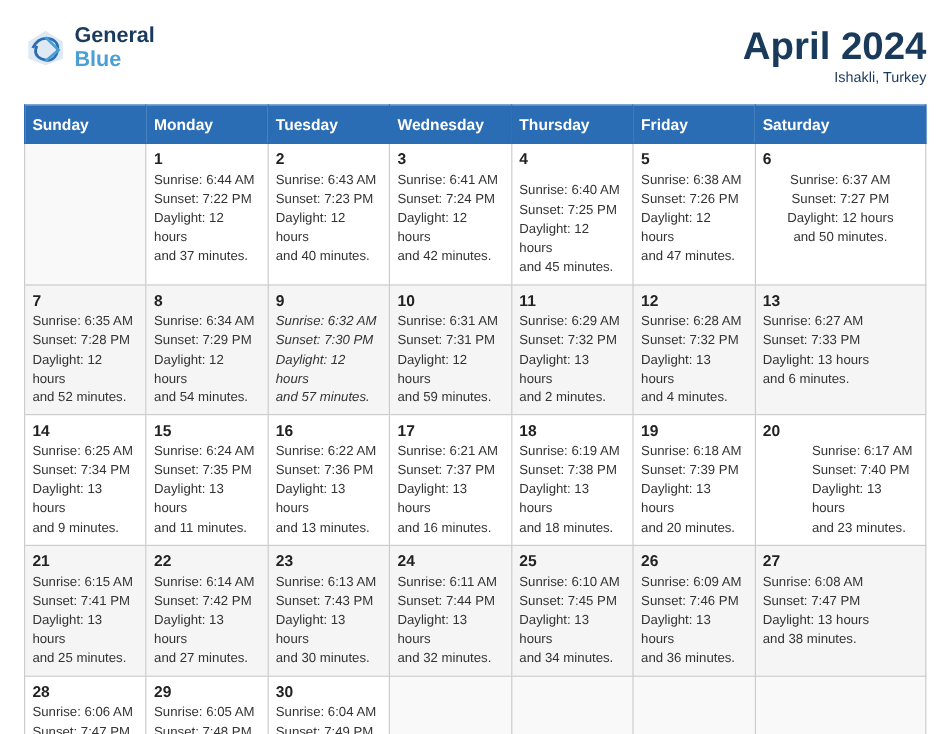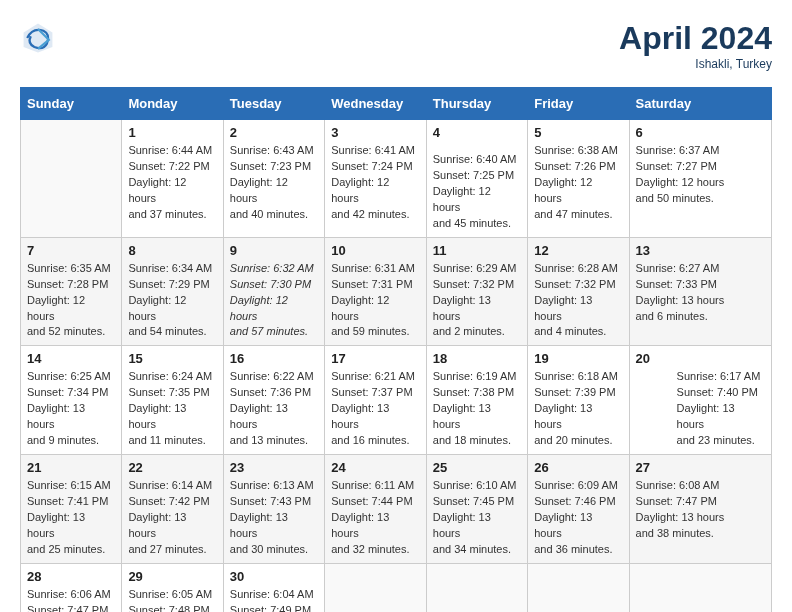--- a/index.html
+++ b/index.html
@@ -91,20 +91,24 @@
 </head>
 <body>
 
 <div class="header">
   <div class="logo">
     <svg class="logo-icon" viewBox="0 0 40 40">
       <polygon points="20,4 36,14 36,30 20,36 4,30 4,14" fill="#2a6db5" opacity="0.15"></polygon>
       <path d="M8 20 Q14 8 26 12 Q34 16 30 26 Q26 34 16 30 Q8 26 12 18" fill="none" stroke="#2a6db5" stroke-width="2.5"></path>
       <path d="M20 10 L32 22 L20 32" fill="none" stroke="#4a9fd4" stroke-width="2.5"></path>
     </svg>
+    <div class="logo-text">
+      <div>General</div>
+      <div style="color:#4a9fd4;">Blue</div>
+    </div>
   </div>
   <div class="title-block">
     <div class="month-title">April 2024</div>
     <div class="location-title">Ishakli, Turkey</div>
   </div>
 </div>
 
 <table>
   <thead>
     <tr>
@@ -150,21 +154,21 @@
         </td>
         <td>
           <span class="day-num">5</span>
           <div class="day-info" style="white-space: pre-line;">Sunrise: 6:38 AM
 Sunset: 7:26 PM
 Daylight: 12 hours
 and 47 minutes.</div>
         </td>
         <td>
           <span class="day-num">6</span>
-          <div class="day-info" style="white-space: pre-line;">Sunrise: 6:37 AM
+          <div class="day-info" style="white-space: pre-line; text-align: center;">Sunrise: 6:37 AM
 Sunset: 7:27 PM
 Daylight: 12 hours
 and 50 minutes.</div>
         </td>
       </tr>
       <tr>
         <td>
           <span class="day-num">7</span>
           <div class="day-info" style="white-space: pre-line;">Sunrise: 6:35 AM
 Sunset: 7:28 PM

